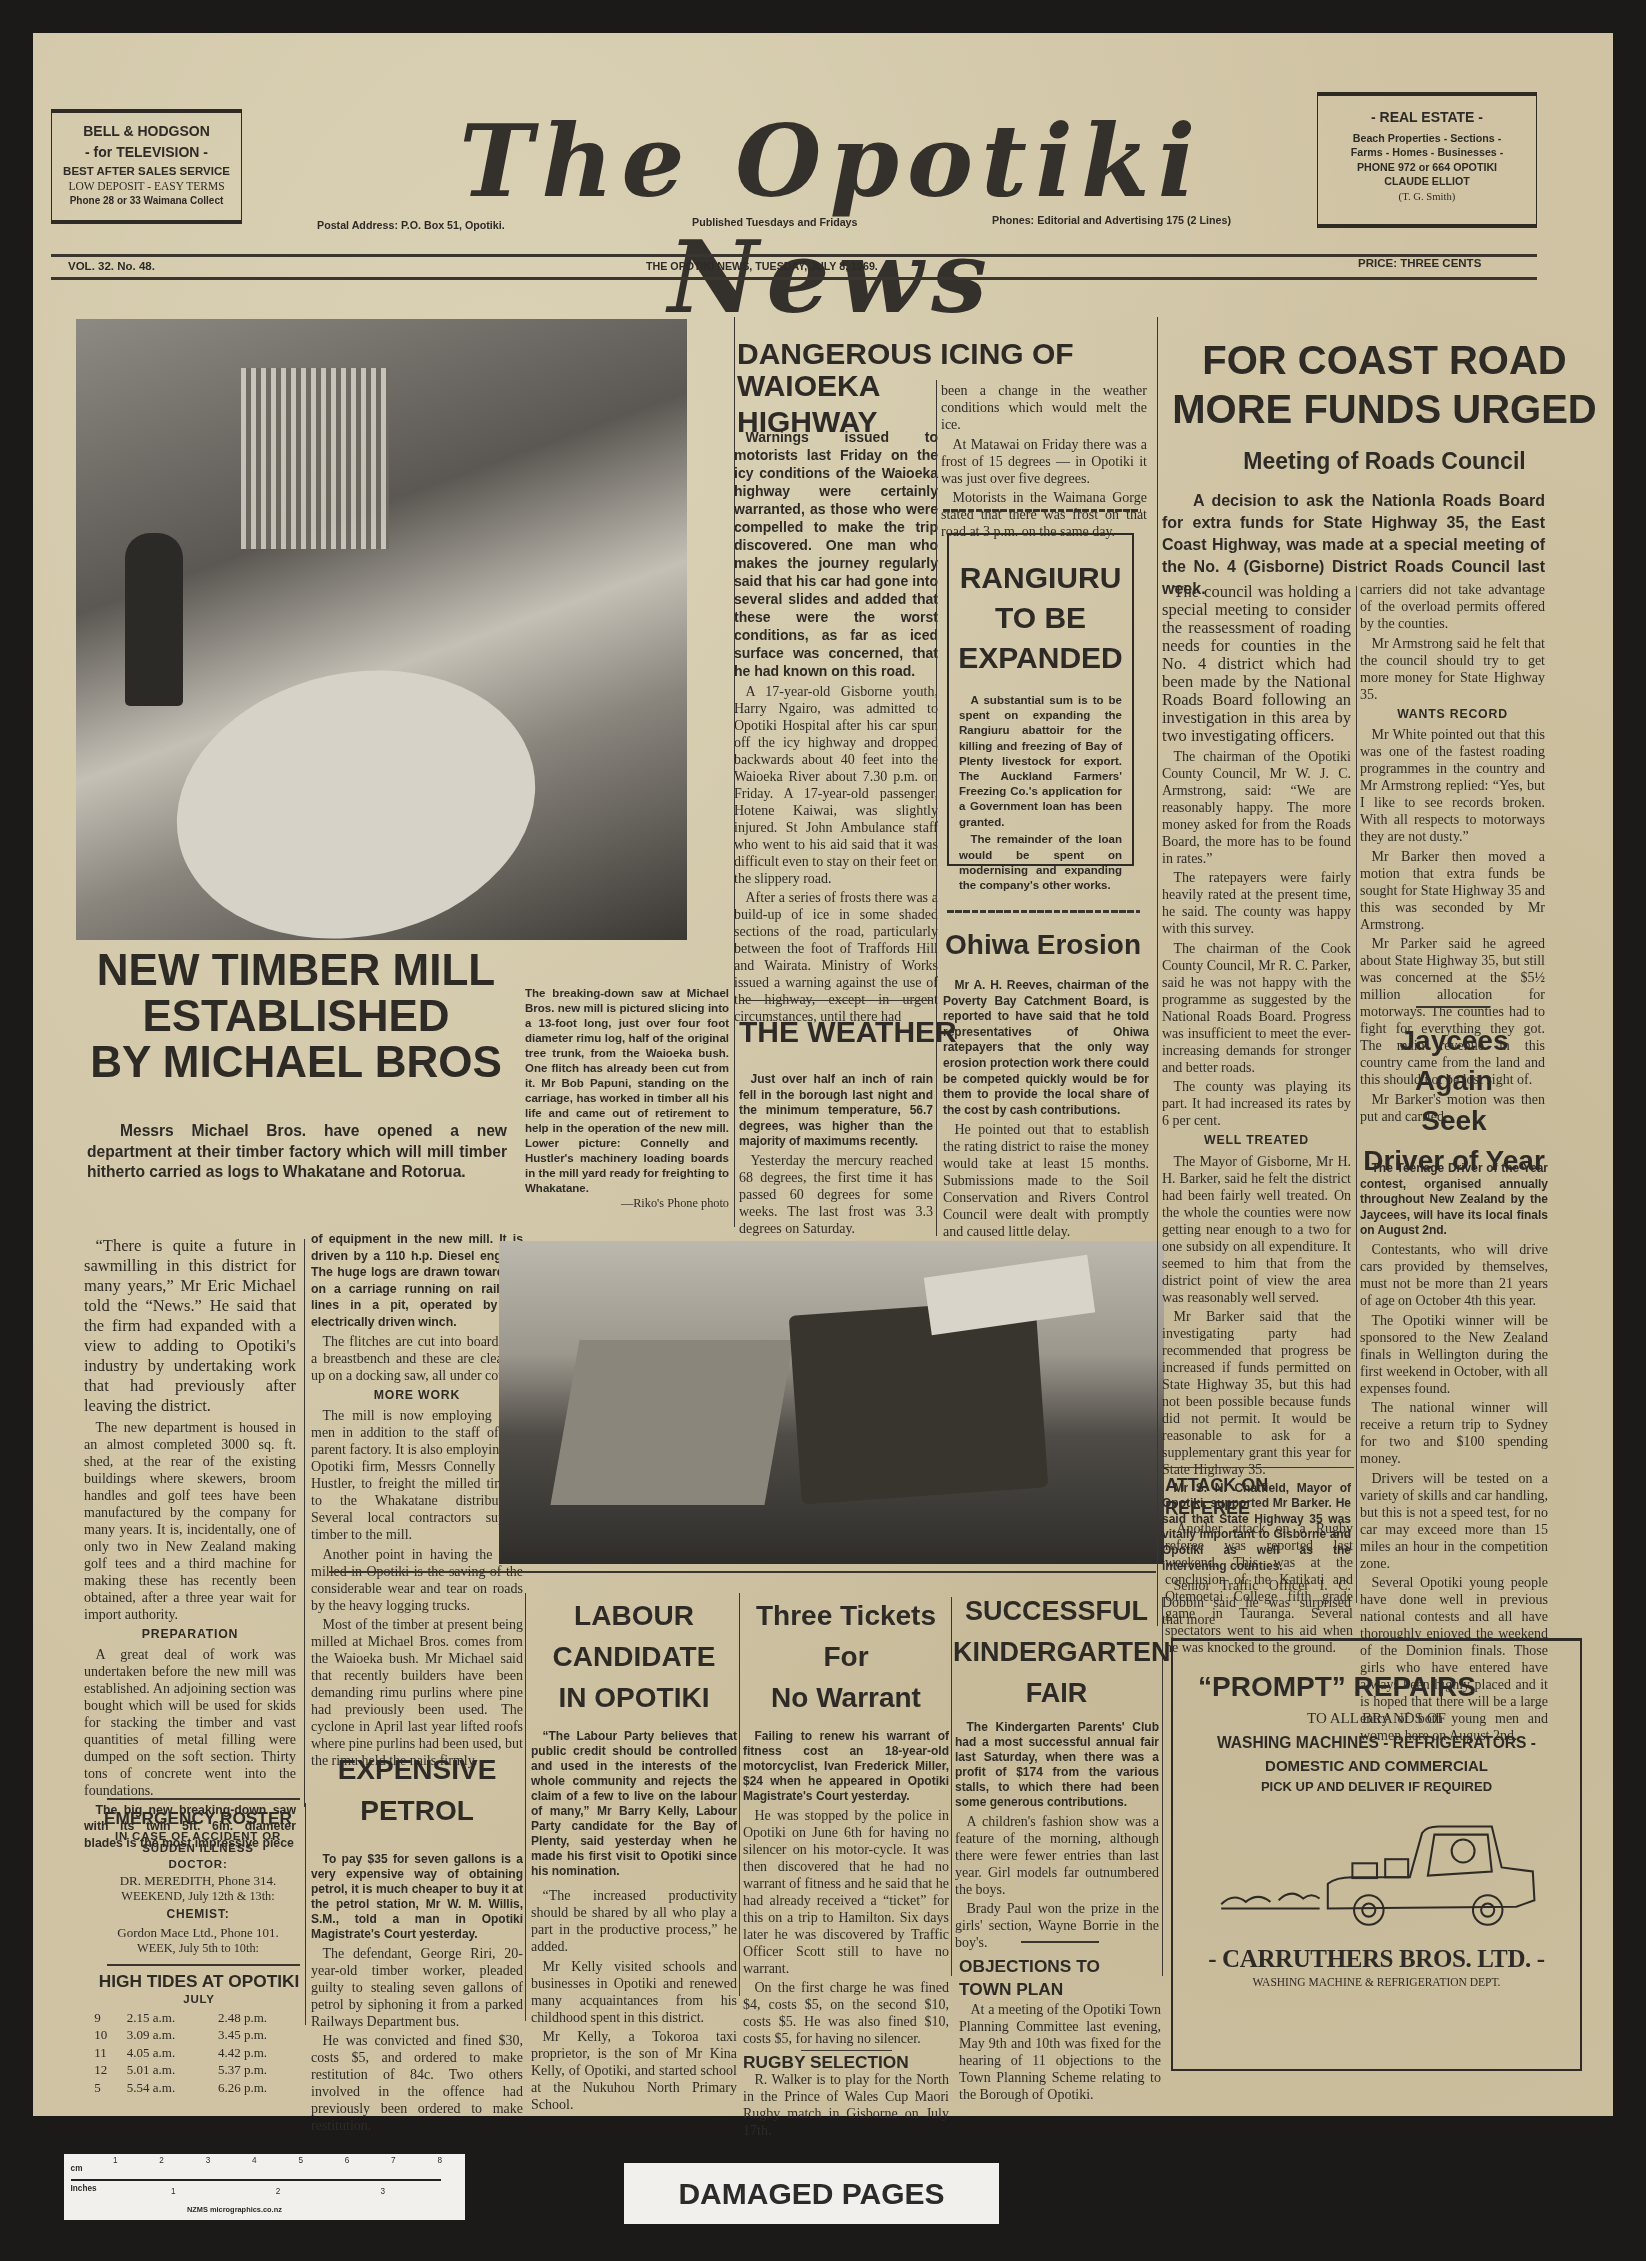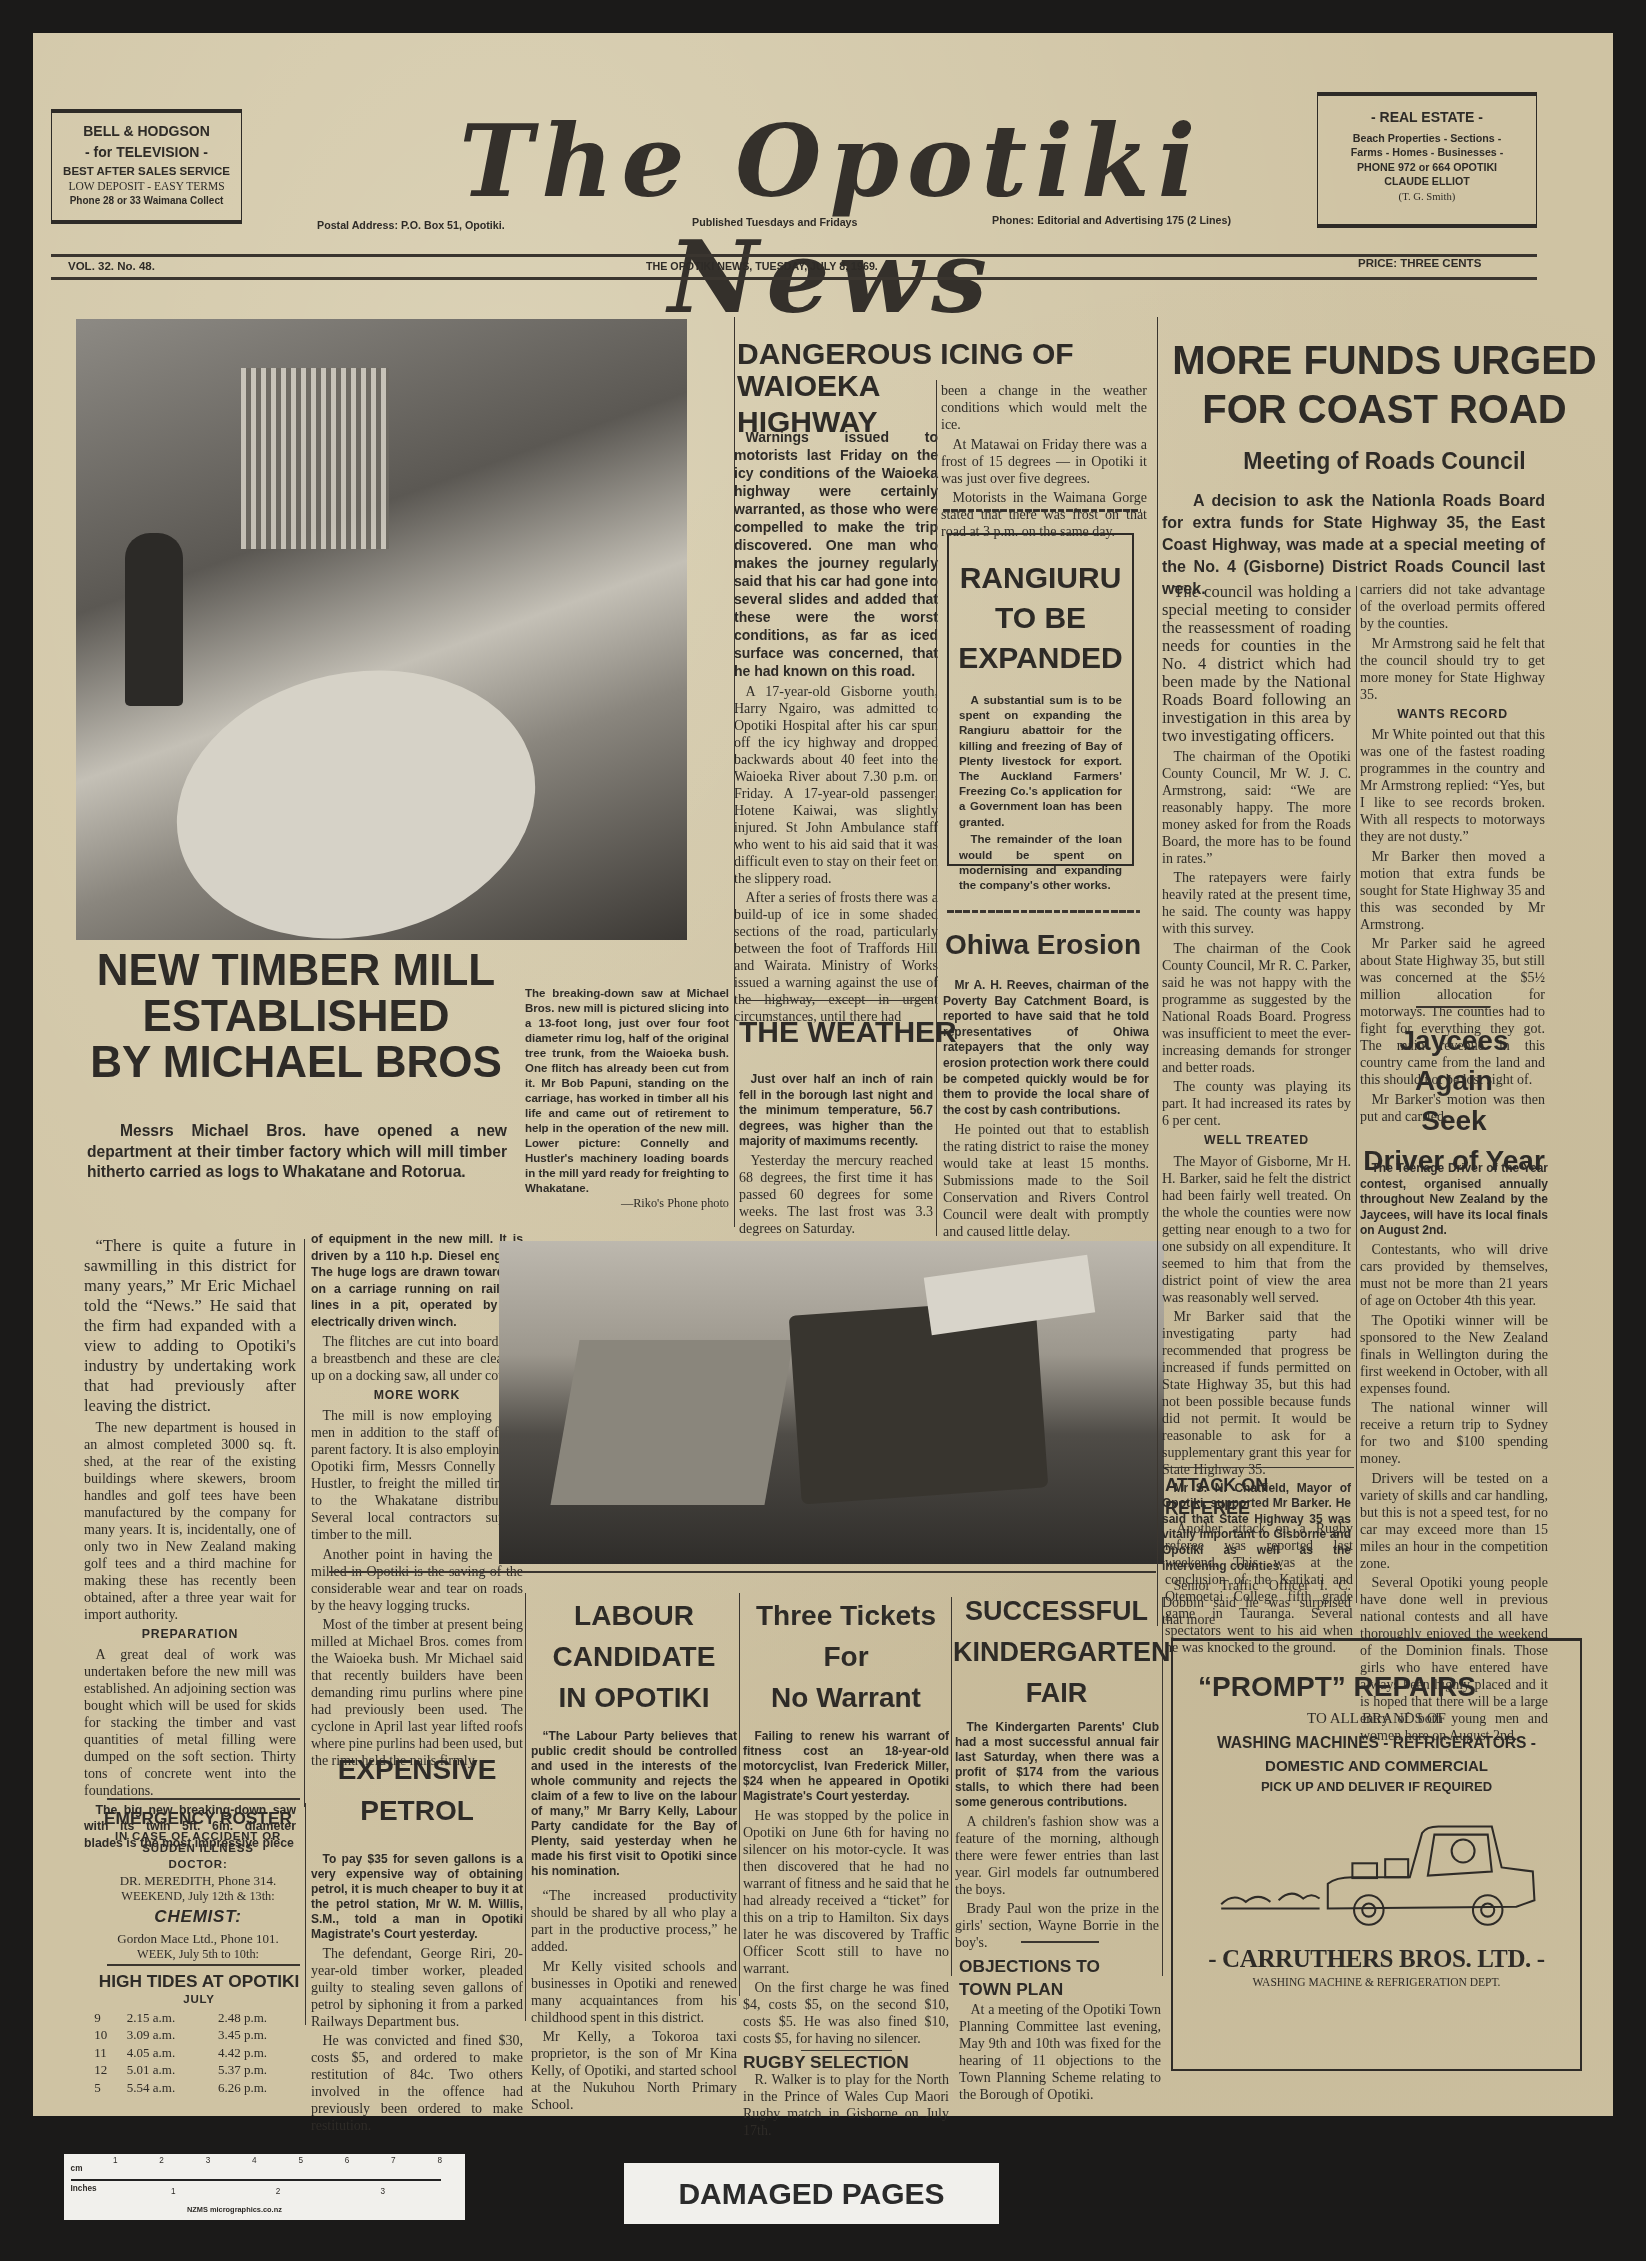--- a/index.html
+++ b/index.html
@@ -137,22 +137,22 @@
   </div>
 
   <div class="photo" style="left:466px;top:1208px;width:665px;height:323px;background:linear-gradient(180deg,#bdb8ae 0%,#9c978d 35%,#4f4c47 60%,#2f2d2a 100%);">
     <div style="position:absolute;left:66px;top:99px;width:214px;height:165px;background:#8a867c;transform:skewX(-10deg);"></div>
     <div style="position:absolute;left:296px;top:66px;width:247px;height:189px;background:#38352f;border-radius:6.6px;transform:rotate(-4deg);"></div>
     <div style="position:absolute;left:428px;top:25px;width:165px;height:58px;background:#d8d4ca;transform:rotate(-8deg);"></div>
   </div>
 
   <div class="vr" style="left:1124px;top:284px;height:1309px;"></div>
   <div class="abs headline" style="left:1129px;top:303px;width:445px;text-align:center;font-size:40px;line-height:49px;">
+    <div>FOR COAST ROAD</div>
     <div>MORE FUNDS URGED</div>
-    <div>FOR COAST ROAD</div>
   </div>
   <div class="abs headline" style="left:1129px;top:416px;width:445px;text-align:center;font-size:23px;">Meeting of Roads Council</div>
   <div class="abs" style="left:1129px;top:457px;width:383px;font-family:'Liberation Sans',sans-serif;font-weight:bold;font-size:16px;line-height:22px;text-indent:31px;text-align:justify;">A decision to ask the Nationla Roads Board for extra funds for State Highway 35, the East Coast Highway, was made at a special meeting of the No. 4 (Gisborne) District Roads Council last week.</div>
 
   <div class="abs body" style="left:1129px;top:550px;width:189px;">
     <p style="font-size:16.5px;line-height:18px;">The council was holding a special meeting to consider the reassessment of roading needs for counties in the No. 4 district which had been made by the National Roads Board following an investigation in this area by two investigating officers.</p>
     <p>The chairman of the Opotiki County Council, Mr W. J. C. Armstrong, said: “We are reasonably happy. The more money asked for from the Roads Board, the more has to be found in rates.”</p>
     <p>The ratepayers were fairly heavily rated at the present time, he said. The county was happy with this survey.</p>
     <p>The chairman of the Cook County Council, Mr R. C. Parker, said he was not happy with the programme as suggested by the National Roads Board. Progress was insufficient to meet the ever-increasing demands for stronger and better roads.</p>
     <p>The county was playing its part. It had increased its rates by 6 per cent.</p>
@@ -218,21 +218,21 @@
     </div>
   </div>
 
   <div class="hr" style="left:74px;top:1765px;width:193px;height:1.6px;"></div>
   <div class="abs" style="left:58px;top:1776px;width:214px;text-align:center;">
     <div class="headline" style="font-size:17.3px;">EMERGENCY ROSTER</div>
     <div class="subhead" style="font-size:11.5px;">IN CASE OF ACCIDENT OR SUDDEN ILLNESS</div>
     <div class="subhead" style="font-size:11.5px;">DOCTOR:</div>
     <div style="font-size:13px;">DR. MEREDITH, Phone 314.</div>
     <div style="font-size:12.3px;">WEEKEND, July 12th &amp; 13th:</div>
-    <div class="subhead" style="font-size:17px;font-style:italic;">CHEMIST:</div>
+    <div class="subhead" style="font-size:12px;">CHEMIST:</div>
     <div style="font-size:13px;">Gordon Mace Ltd., Phone 101.</div>
     <div style="font-size:12.3px;">WEEK, July 5th to 10th:</div>
   </div>
   <div class="hr" style="left:74px;top:1931px;width:193px;height:1.6px;"></div>
 
   <div class="abs" style="left:58px;top:1939px;width:216px;">
     <div class="headline" style="font-size:17.3px;text-align:center;">HIGH TIDES AT OPOTIKI</div>
     <div class="subhead" style="font-size:11.5px;">JULY</div>
     <table class="tides">
       <tbody>

